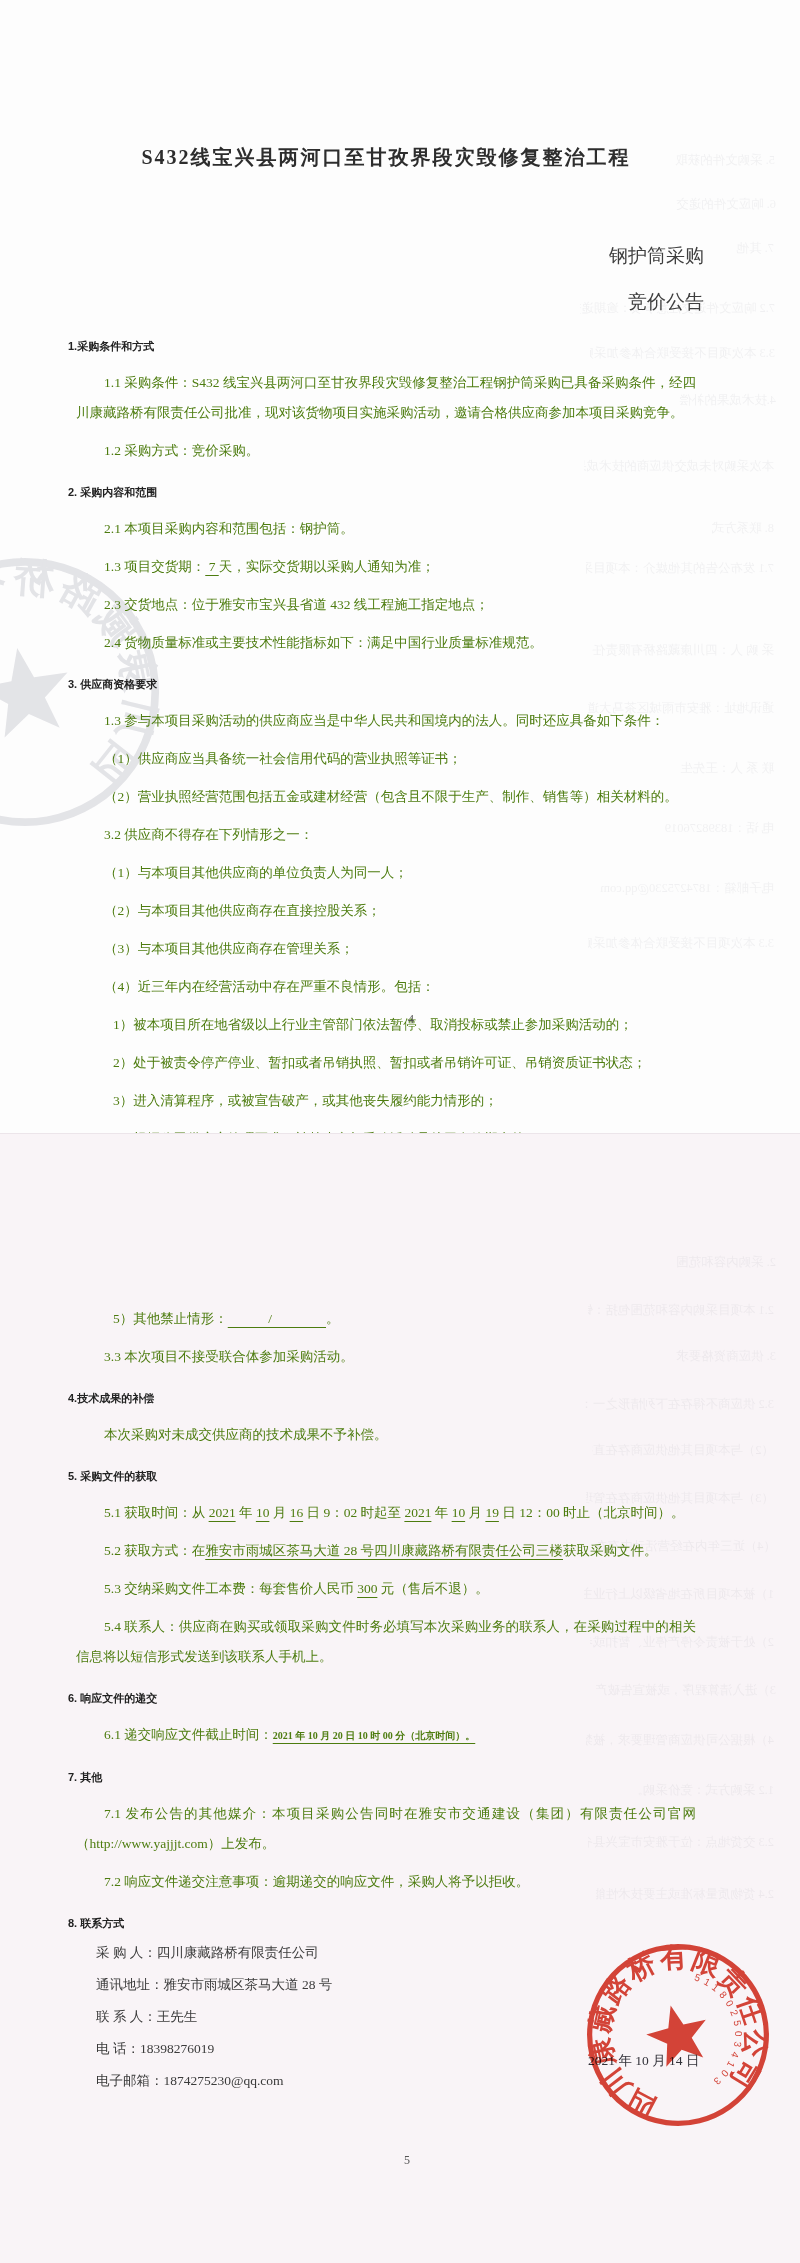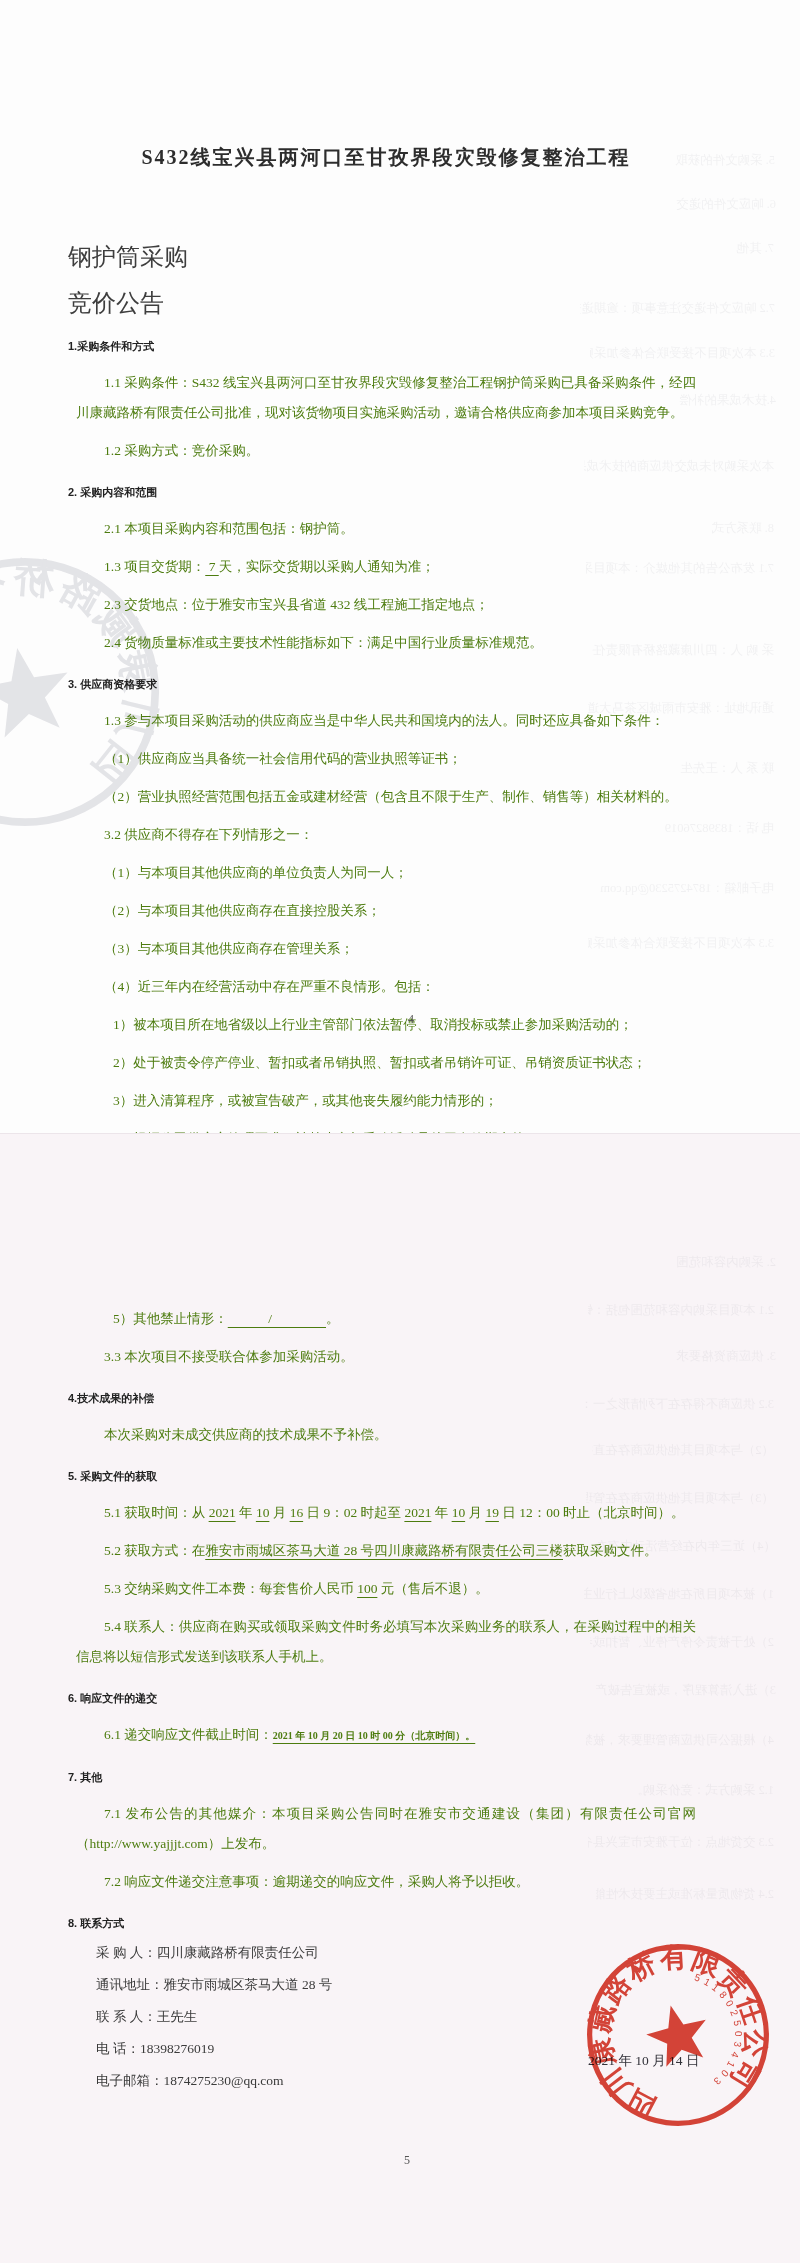--- a/index.html
+++ b/index.html
@@ -5,22 +5,22 @@
 <style>
   html,body{margin:0;padding:0;background:#ffffff;}
   body{width:800px;font-family:"Liberation Serif", serif;color:#3b3b3b;}
   .page{position:relative;width:800px;overflow:hidden;}
   .page1{height:1133px;background:#fdfdfd;}
   .page2{height:1130px;background:#f9f4f7;border-top:1px solid #ece5ea;}
   .content{position:relative;padding:0 96px 0 68px;z-index:1;}
 
   .title1{margin:140px 0 0;text-align:center;font-size:20px;font-weight:bold;
           letter-spacing:2px;color:#2d2d2d;line-height:34px;}
-  .subtitle{text-align:left;font-size:24px;line-height:30px;color:#3e3e3e;
-            font-family:Liberation Sans, sans-serif;}
+  .subtitle{text-align:right;font-size:19px;line-height:30px;color:#3e3e3e;
+            font-family:Liberation Mono, monospace;}
   .sub1{margin-top:68px;}
   .sub2{margin-top:16px;}
 
   .sec{font-family:"Liberation Sans", sans-serif;font-weight:bold;font-size:11px;
        color:#222;margin:0;padding:5px 0 1px;line-height:26px;}
   .sec.first{padding-top:15px;}
 
   .para{font-size:13.5px;line-height:30px;margin:8px;text-align:justify;color:#4d7c0f;}
   .ind{text-indent:28px;}
   .ind3{text-indent:37px;}
@@ -131,21 +131,21 @@
   <div class="content" style="padding-top:162px;">
     <p class="para ind3 pre"><span>5）其他禁止情形：</span><span class="u">　　　/　　　　</span><span>。</span></p>
     <p class="para ind">3.3 本次项目不接受联合体参加采购活动。</p>
 
     <h2 class="sec">4.技术成果的补偿</h2>
     <p class="para ind">本次采购对未成交供应商的技术成果不予补偿。</p>
 
     <h2 class="sec">5. 采购文件的获取</h2>
     <p class="para ind"><span>5.1 获取时间：从 </span><span class="u">2021</span><span> 年 </span><span class="u">10</span><span> 月 </span><span class="u">16</span><span> 日 9：02 时起至 </span><span class="u">2021</span><span> 年 </span><span class="u">10</span><span> 月 </span><span class="u">19</span><span> 日 12：00 时止（北京时间）。</span></p>
     <p class="para ind"><span>5.2 获取方式：在</span><span class="u">雅安市雨城区茶马大道 28 号四川康藏路桥有限责任公司三楼</span><span>获取采购文件。</span></p>
-    <p class="para ind"><span>5.3 交纳采购文件工本费：每套售价人民币 </span><span class="u">100</span><span> 元（售后不退）。</span></p>
+    <p class="para ind"><span>5.3 交纳采购文件工本费：每套售价人民币 </span><span class="u">300</span><span> 元（售后不退）。</span></p>
     <p class="para ind">5.4 联系人：供应商在购买或领取采购文件时务必填写本次采购业务的联系人，在采购过程中的相关信息将以短信形式发送到该联系人手机上。</p>
 
     <h2 class="sec">6. 响应文件的递交</h2>
     <p class="para ind"><span>6.1 递交响应文件截止时间：</span><span class="u b big">2021 年 10 月 20 日 10 时 00 分（北京时间）。</span></p>
 
     <h2 class="sec">7. 其他</h2>
     <p class="para ind">7.1 发布公告的其他媒介：本项目采购公告同时在雅安市交通建设（集团）有限责任公司官网（http://www.yajjjt.com）上发布。</p>
     <p class="para ind">7.2 响应文件递交注意事项：逾期递交的响应文件，采购人将予以拒收。</p>
 
     <h2 class="sec">8. 联系方式</h2>

